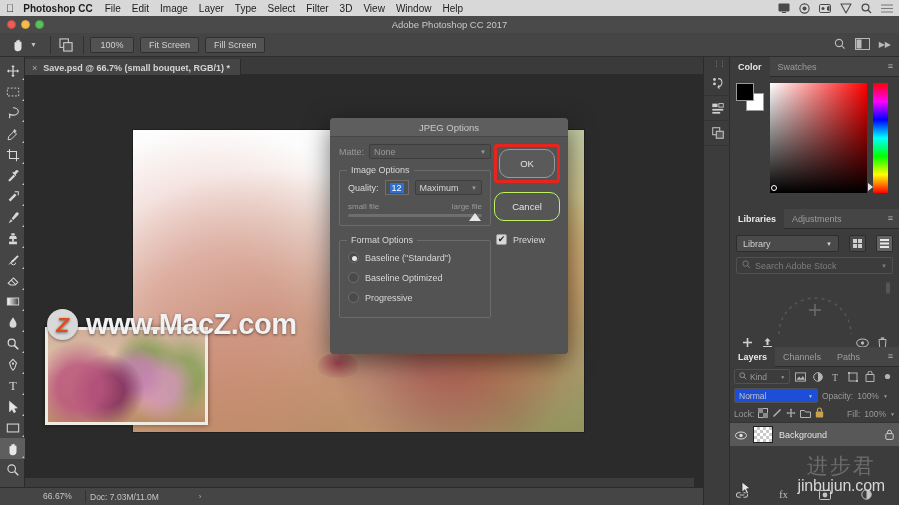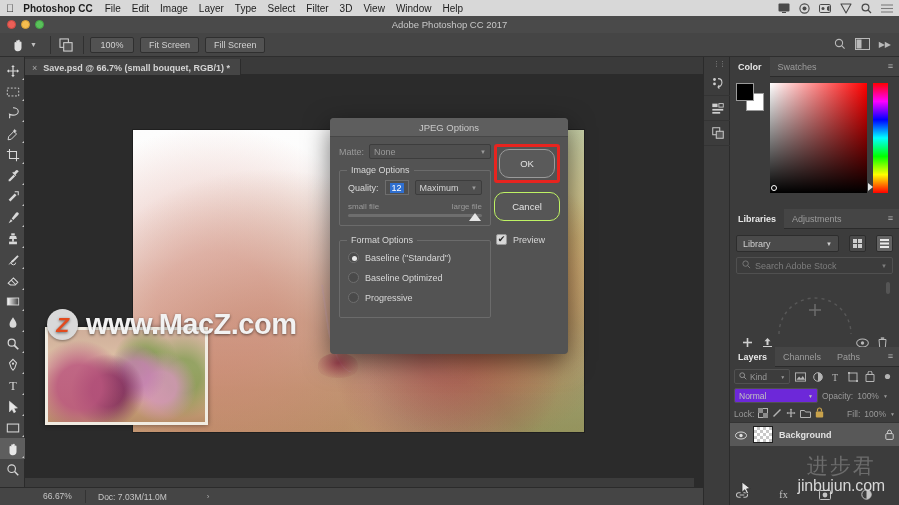--- a/index.html
+++ b/index.html
@@ -165,21 +165,21 @@
   .cs-h { position: absolute; left: 25px; bottom: 18px; height: 9px; width: 669px; background: #3c3c3c; }
 
   
   .statusbar {
     position: absolute; left: 0; bottom: 0; width: 703px; height: 18px;
     background: #454545; border-top: 1px solid #2b2b2b;
     display: flex; align-items: center;
     font-size: 8.5px; color: #c6c6c6;
   }
   .sb-zoom { width: 56px; text-align: center; border-right: 1px solid #333; height: 13px; line-height: 13px; margin-left: 30px;}
-  .sb-doc { margin-left: 12px; }
+  .sb-doc { margin-left: 4px; }
   .sb-arrow { margin-left: 40px; font-size: 8px; color: #aaa; }
 
   
   .rail {
     position: absolute; right: 169px; top: 57px; width: 27px; height: 448px;
     background: #3c3c3c; border-left: 1px solid #2b2b2b; border-right: 1px solid #2b2b2b;
     padding-top: 14px;
   }
   .rail .rtab {
     width: 27px; height: 25px; display: flex; align-items: center; justify-content: center;
@@ -246,25 +246,25 @@
   .libcanvas { height: 56px; position: relative; margin-top: 4px; }
   .libfooter { height: 17px; display: flex; align-items: center; padding: 0 6px; gap: 9px; background: #3c3c3c; }
 
   
   .layersbody { background: #3c3c3c; }
   .filterrow { height: 19px; display: flex; align-items: center; padding: 0 4px; gap: 3px; }
   .kindbox { width: 58px; height: 15px; background: #3c3c3c; border: 1px solid #515151; border-radius: 2px;
     display: flex; align-items: center; padding: 0 4px; gap: 3px; font-size: 8.5px; color: #9a9a9a; }
   .fi { width: 15px; height: 15px; display: flex; align-items: center; justify-content: center; }
   .blendrow { height: 19px; display: flex; align-items: center; padding: 0 4px; gap: 4px; }
-  .blendsel { width: 84px; height: 15px; background: #6d28d9; border: 1px solid #515151; border-radius: 2px;
+  .blendsel { width: 84px; height: 15px; background: #1d4ed8; border: 1px solid #515151; border-radius: 2px;
     display: flex; align-items: center; padding: 0 4px; font-size: 8.5px; color: #c2c2c2; }
   .lockrow { height: 18px; display: flex; align-items: center; padding: 0 4px; gap: 4px;
     font-size: 8.5px; color: #9a9a9a; border-bottom: 1px solid #343434; }
-  .layerrow { height: 23px; background: #585858; display: flex; align-items: center; padding: 0 5px; gap: 6px; font-weight: bold; }
+  .layerrow { height: 23px; background: #585858; display: flex; align-items: center; padding: 0 5px; gap: 6px; }
   .thumb { width: 20px; height: 17px; border: 1px solid #1f1f1f;
     background-image:
       linear-gradient(45deg, #c8c8c8 25%, transparent 25%, transparent 75%, #c8c8c8 75%),
       linear-gradient(45deg, #c8c8c8 25%, #fff 25%, #fff 75%, #c8c8c8 75%);
     background-size: 6px 6px; background-position: 0 0, 3px 3px; }
   .layername { font-size: 9px; color: #e2e2e2; flex: 1; }
   .layerfooter { height: 20px; display: flex; align-items: center; justify-content: space-around;
     padding: 0 6px; background: #3c3c3c; position: absolute; bottom: 0; left: 0; right: 0; gap: 30px; }
 
   

